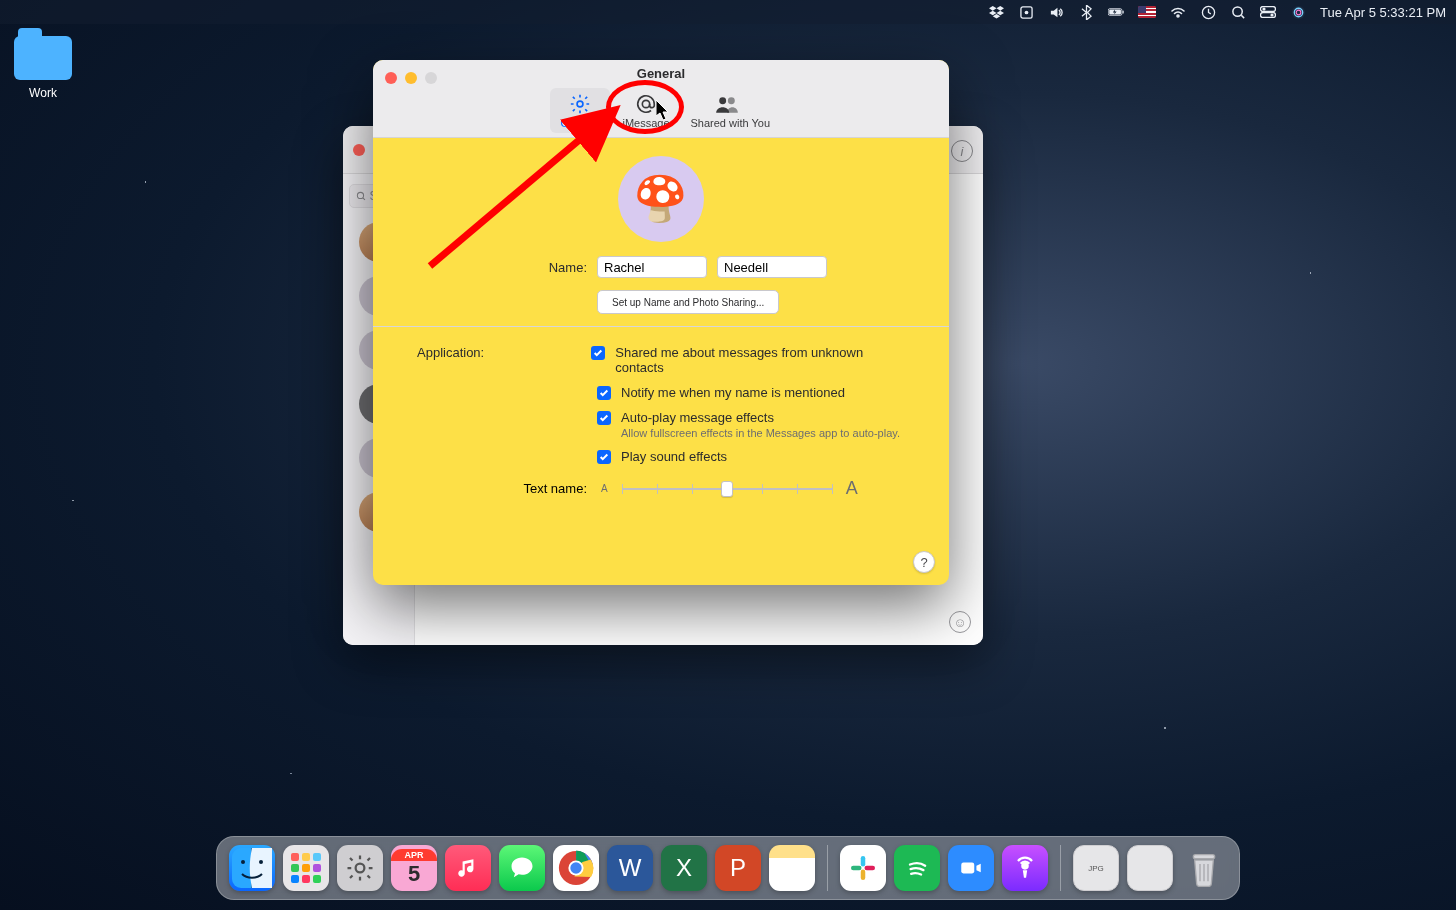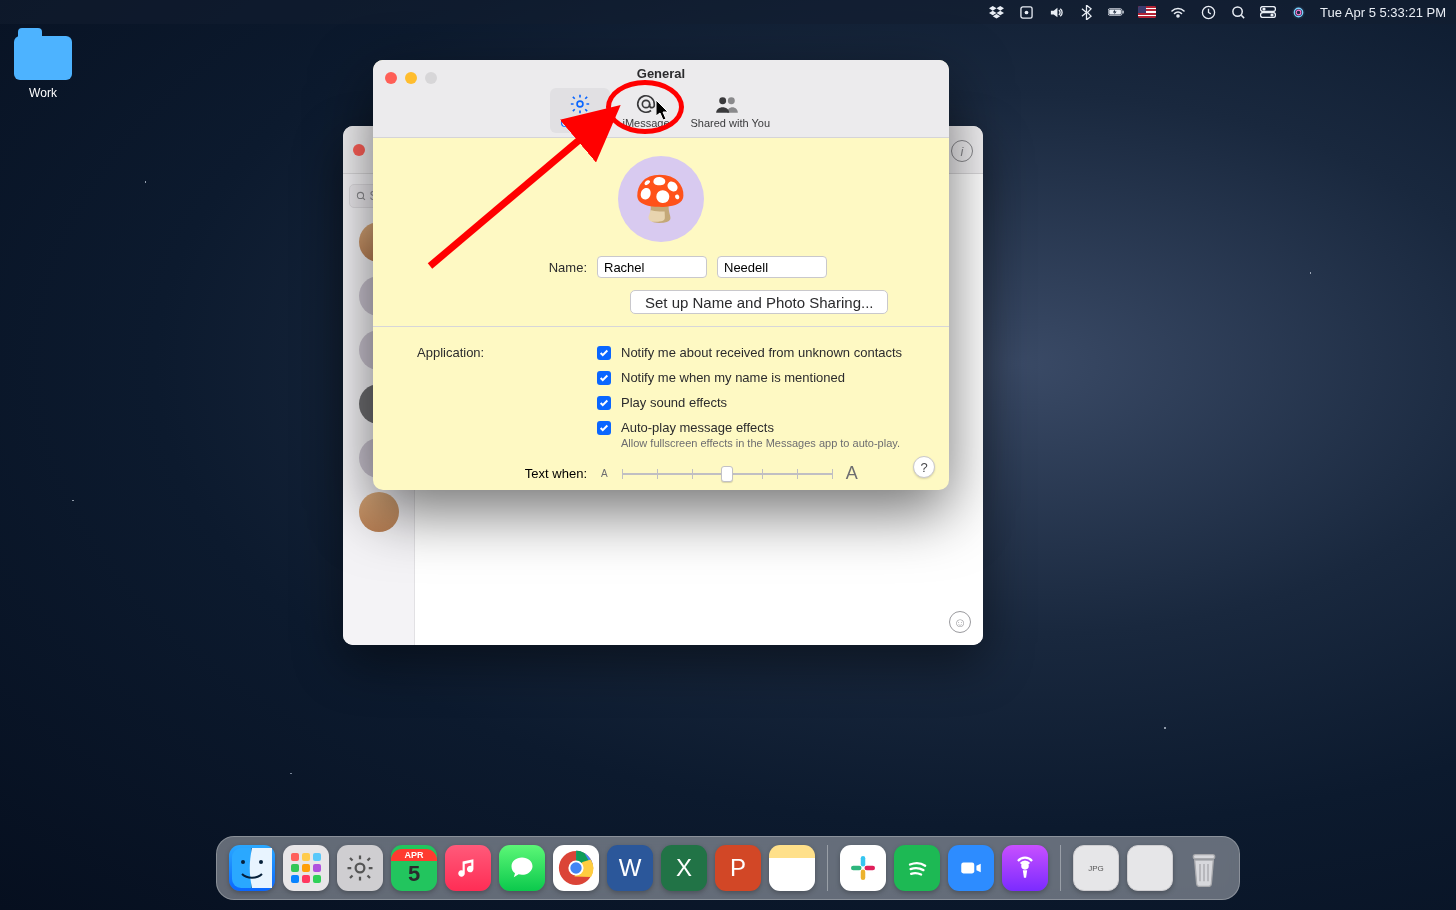--- a/index.html
+++ b/index.html
@@ -56,42 +56,42 @@
 .msgwin .sidebar{position:absolute;left:0;top:48px;bottom:0;width:72px;background:#f4f3f6;border-right:1px solid #e2e1e4; padding:10px 6px; display:flex; flex-direction:column; gap:14px; align-items:center;}
 .msgwin .search{width:60px;height:24px;border-radius:5px;background:#eceaee;border:1px solid #dedce0; display:flex;align-items:center;justify-content:flex-start;padding-left:6px;color:#8a8a8e;font-size:12px;}
 .msgwin .av{width:40px;height:40px;border-radius:50%;background:#c9c3cf;}
 .msgwin .chat{position:absolute;right:0;top:48px;bottom:0;left:72px;background:#fff;}
 .msgwin .info{position:absolute;right:10px;top:14px;width:22px;height:22px;border:1.5px solid #8a8a8e;border-radius:50%;display:flex;align-items:center;justify-content:center;color:#8a8a8e;font-size:13px;font-style:italic;}
 .msgwin .bubbles{position:absolute; right:12px; top:160px; display:flex;flex-direction:column;align-items:flex-end;gap:10px;}
 .msgwin .bubble{background:#0a84ff;color:#fff;border-radius:14px;padding:4px 10px;font-size:13px;}
 .msgwin .emoji{position:absolute;right:12px;bottom:12px;width:22px;height:22px;border-radius:50%;border:1.5px solid #9a9a9e;display:flex;align-items:center;justify-content:center;color:#9a9a9e;font-size:13px;}
 
 
-.prefwin{ position:absolute; left:373px; top:60px; width:576px; height:430px;
-  background:#fef9c3; border-radius:10px; box-shadow:0 22px 60px rgba(0,0,0,.55); z-index:20; overflow:hidden;}
+.prefwin{ position:absolute; left:373px; top:60px; width:576px; height:525px;
+  background:#fde047; border-radius:10px; box-shadow:0 22px 60px rgba(0,0,0,.55); z-index:20; overflow:hidden;}
 .prefwin .titlebar{height:78px;border-bottom:1px solid #d5d4d7; position:relative; background:#ecebed;}
 .prefwin .traffic{position:absolute;left:12px;top:12px;display:flex;gap:8px;}
 .prefwin .traffic .dot{width:12px;height:12px;border-radius:50%;}
 .prefwin .traffic .r{background:#ff5f57;} .prefwin .traffic .y{background:#ffbd2e;} .prefwin .traffic .g{background:#d7d6d8;}
 .prefwin .wtitle{position:absolute;left:0;right:0;top:6px;text-align:center;font-size:13px;font-weight:600;color:#2b2b2d;}
 .prefwin .tabs{position:absolute;left:0;right:0;top:28px;display:flex;justify-content:center;gap:6px;}
 .prefwin .tab{width:60px;text-align:center;padding:4px 2px 4px;border-radius:6px;font-size:11px;color:#3a3a3c;}
 .prefwin .tab .ticon{height:24px;display:flex;align-items:center;justify-content:center;margin-bottom:1px;}
 .prefwin .tab.active{background:#e1e0e3;color:#0a66ff;}
 .prefwin .tab.active svg{stroke:#0a66ff;}
 .prefwin .content{position:absolute;left:0;right:0;top:78px;bottom:0;padding:18px 44px 16px;}
 
 .avatar-row{display:flex;justify-content:center;margin-bottom:14px;}
 .avatar{width:86px;height:86px;border-radius:50%;background:#d8caf0;display:flex;align-items:center;justify-content:center;font-size:44px;}
 
 .row{display:flex;align-items:center;gap:10px;margin-bottom:12px;font-size:13px;color:#2b2b2d;}
 .row .lbl{width:170px;text-align:right;color:#2b2b2d;}
 .row .field{flex:0 0 auto;}
 input.text{width:110px;height:22px;border:1px solid #c9c8cc;border-radius:4px;background:#fff;padding:0 6px;font-size:13px;}
-button.mac{height:24px;border:1px solid #c9c8cc;background:#fff;border-radius:5px;padding:0 14px;font-size:15px;color:#2b2b2d;cursor:pointer;margin-left:33px;}
+button.mac{height:24px;border:1px solid #c9c8cc;background:#fff;border-radius:5px;padding:0 14px;font-size:10px;color:#2b2b2d;cursor:pointer;}
 .divider{height:1px;background:#d7d6d9;margin:10px -44px 18px;}
 
 .select{position:relative;width:228px;height:22px;border:1px solid #c9c8cc;border-radius:4px;background:#fff;display:flex;align-items:center;padding:0 24px 0 8px;font-size:13px;}
 .select .chev{position:absolute;right:2px;top:2px;width:18px;height:18px;background:#0a66ff;border-radius:3px;display:flex;align-items:center;justify-content:center;}
 .select .chev svg{fill:#fff;}
 
 .check-row{display:flex;align-items:flex-start;gap:10px;margin-bottom:10px;font-size:13px;color:#2b2b2d;}
 .check-row .pad{width:170px;}
 .check{width:14px;height:14px;border-radius:3px;background:#0a66ff;display:inline-flex;align-items:center;justify-content:center;flex:0 0 auto;margin-top:1px;}
 .check svg{stroke:#fff;stroke-width:2.4;fill:none;}
@@ -118,21 +118,21 @@
 .dock{position:absolute;left:50%;transform:translateX(-50%);bottom:10px;
   background:rgba(210,212,218,.45);backdrop-filter:blur(6px);border:1px solid rgba(255,255,255,.25);
   border-radius:18px;padding:8px 12px;display:flex;align-items:flex-end;gap:8px;z-index:5;}
 .dock .sep{width:1px;height:46px;background:rgba(255,255,255,.35);margin:0 4px;}
 .dockicon{width:46px;height:46px;border-radius:11px;display:flex;align-items:center;justify-content:center;font-size:24px;color:#fff;box-shadow:0 2px 5px rgba(0,0,0,.25);}
 .di-finder{background:linear-gradient(#2aa8ff,#0a66ff);}
 .di-launch{background:#e8e6e8;}
 .di-launch .grid{display:grid;grid-template-columns:repeat(3,8px);gap:3px;}
 .di-launch .grid span{width:8px;height:8px;border-radius:2px;}
 .di-sys{background:#cfced1;}
-.di-cal{background:#22c55e;color:#ff3b30;flex-direction:column;font-weight:700;}
+.di-cal{background:#f9a8d4;color:#ff3b30;flex-direction:column;font-weight:700;}
 .di-cal .top{background:#ff3b30;color:#fff;width:100%;font-size:9px;border-radius:11px 11px 0 0;padding:1px 0;text-align:center;}
 .di-cal .num{font-size:22px;color:#2b2b2d;}
 .di-music{background:linear-gradient(#ff5a7a,#ff2d55);}
 .di-msg{background:linear-gradient(#5cf777,#0bc94c);}
 .di-chrome{background:#fff;}
 .di-word{background:#2b579a;}
 .di-excel{background:#217346;}
 .di-ppt{background:#d24726;}
 .di-notes{background:linear-gradient(#ffe08a 0 28%, #fff 28%);}
 .di-slack{background:#fff;}
@@ -312,56 +312,56 @@
     <div class="divider"></div>
 
 
     <div class="check-row">
       <div class="pad lbl" style="">Application:</div>
       <span class="check">
           <svg viewBox="0 0 12 12" width="10" height="10">
             <path d="M2 6l2.5 2.5L10 3"></path>
           </svg>
         </span>
-      <span>Notify me about received from unknown contacts</span>
+      <span>Shared me about messages from unknown contacts</span>
     </div>
     <div class="check-row">
       <div class="pad"></div>
       <span class="check">
           <svg viewBox="0 0 12 12" width="10" height="10">
             <path d="M2 6l2.5 2.5L10 3"></path>
           </svg>
         </span>
       <span>Notify me when my name is mentioned</span>
-    </div>
-    <div class="check-row">
-      <div class="pad"></div>
-      <span class="check">
-          <svg viewBox="0 0 12 12" width="10" height="10">
-            <path d="M2 6l2.5 2.5L10 3"></path>
-          </svg>
-        </span>
-      <span>Play sound effects</span>
     </div>
     <div class="check-row">
       <div class="pad"></div>
       <span class="check">
           <svg viewBox="0 0 12 12" width="10" height="10">
             <path d="M2 6l2.5 2.5L10 3"></path>
           </svg>
         </span>
       <div>
         <div>Auto-play message effects</div>
         <div class="subtext">Allow fullscreen effects in the Messages app to auto-play.</div>
       </div>
     </div>
+    <div class="check-row">
+      <div class="pad"></div>
+      <span class="check">
+          <svg viewBox="0 0 12 12" width="10" height="10">
+            <path d="M2 6l2.5 2.5L10 3"></path>
+          </svg>
+        </span>
+      <span>Play sound effects</span>
+    </div>
 
 
     <div class="slider-row" style="margin-top:14px;">
-      <div class="lbl">Text when:</div>
+      <div class="lbl">Text name:</div>
       <span class="small">A</span>
       <div class="slider">
         <div class="track"></div>
         <div class="tick" style="left:0"></div>
           <div class="tick" style="left:16.6%"></div>
           <div class="tick" style="left:33.3%"></div>
           <div class="tick" style="left:50%"></div>
           <div class="tick" style="left:66.6%"></div>
           <div class="tick" style="left:83.3%"></div>
           <div class="tick" style="left:100%"></div>

